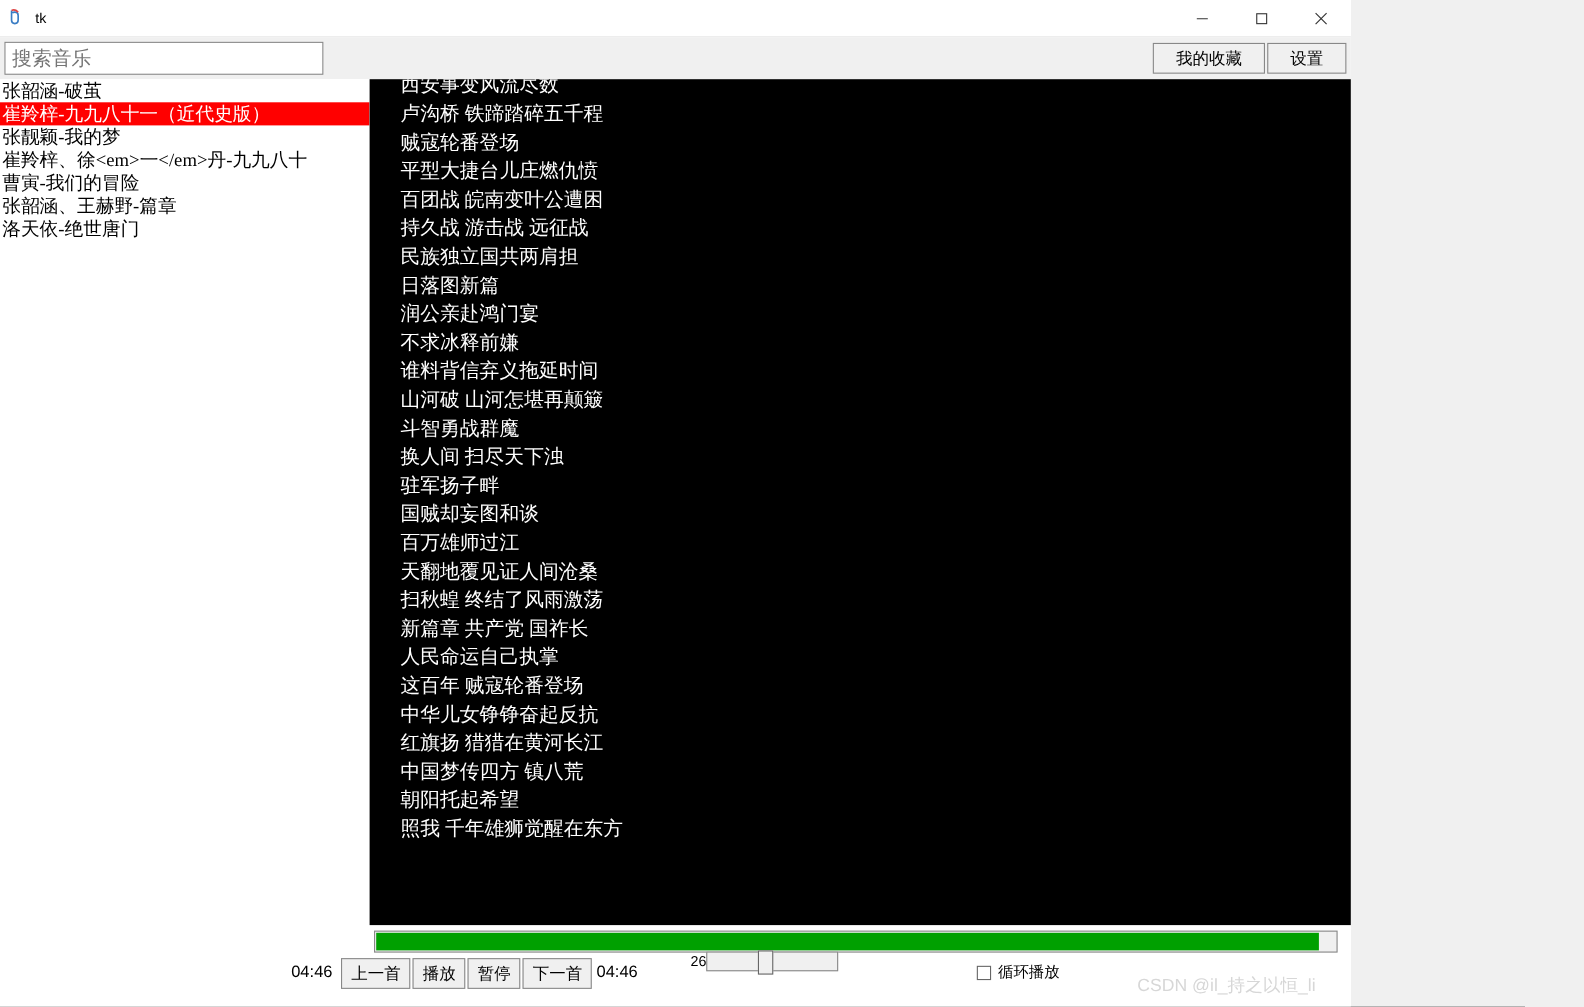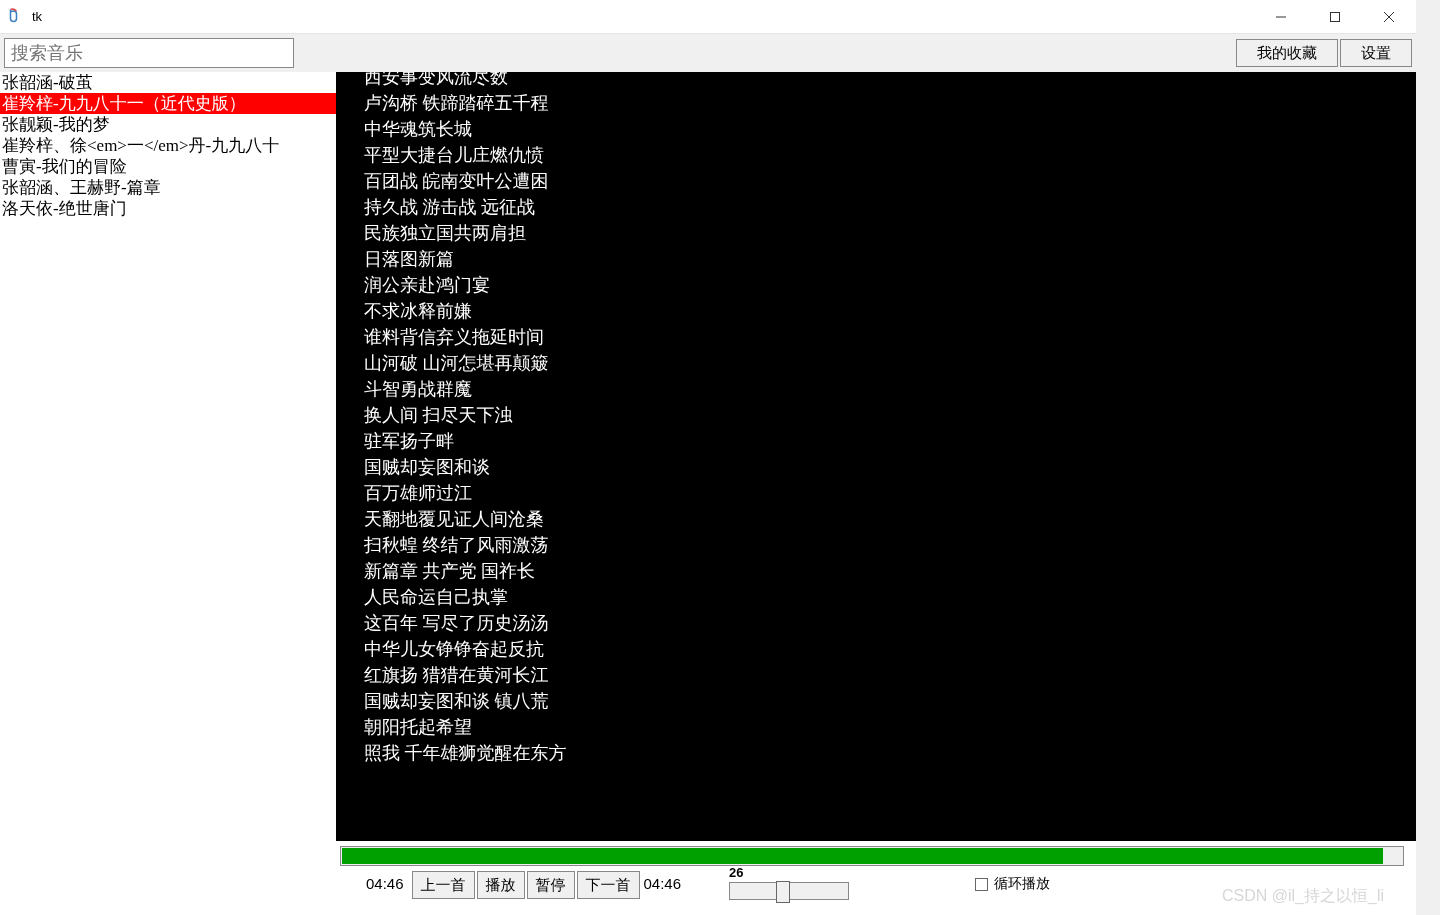--- a/index.html
+++ b/index.html
@@ -1,17 +1,17 @@
 <!DOCTYPE html>
 <html><head>
 <meta charset="utf-8">
 <style>
   * { box-sizing: border-box; }
   html, body { margin: 0; padding: 0; width: 1440px; height: 915px; font-family: "Microsoft YaHei", "SimSun", Arial, sans-serif; font-size: 14px; background: #f0f0f0; overflow: hidden; }
-  .window { width: 1416px; height: 915px; background: #fff; position: relative; display: flex; flex-direction: column; }
+  .window { width: 1228px; height: 915px; background: #fff; position: relative; display: flex; flex-direction: column; }
   .titlebar { height: 34px; background: #fff; display: flex; align-items: center; border-bottom: 1px solid #e5e5e5; }
   .titlebar-icon { width: 18px; height: 18px; margin: 0 8px 0 6px; }
   .titlebar-text { flex: 1; font-size: 13px; color: #000; }
   .win-controls { display: flex; height: 100%; }
   .win-btn { width: 54px; height: 100%; display: flex; align-items: center; justify-content: center; color: #333; }
   .win-btn svg { width: 12px; height: 12px; }
   .toolbar { height: 38px; background: #f0f0f0; display: flex; align-items: center; padding: 0 4px; }
   .search-input { flex: 0 0 290px; height: 30px; border: 1px solid #888; font-size: 18px; padding: 0 6px; font-family: "SimSun", serif; }
   .spacer { flex: 1; }
   .tb-btn { height: 28px; padding: 0 20px; background: #f0f0f0; border: 1px solid #888; font-size: 15px; margin-left: 2px; font-family: "SimSun", serif; cursor: pointer; }
@@ -21,21 +21,21 @@
   .sidebar-item.selected { background: #ff0000; color: #fff; }
   .lyrics-pane { flex: 1; background: #000; color: #fff; font-family: "SimSun", serif; font-size: 18px; line-height: 26px; padding: 4px 0 0 28px; overflow: hidden; position: relative; }
   .lyrics-pane div { white-space: nowrap; }
   .lyrics-pane .cut { margin-top: -12px; }
   .progress-row { height: 26px; display: flex; align-items: center; padding: 4px 12px 0 340px; background: #fff; }
   .progress-bar { flex: 1; height: 20px; border: 1px solid #888; background: #f0f0f0; display: flex; align-items: center; }
   .progress-fill { height: 16px; background: #00a000; margin: 0 1px; }
   .controls-row { height: 48px; display: flex; align-items: flex-start; padding: 4px 0 0 0; background: #fff; gap: 2px; justify-content: center; position: relative; }
   .time-label { font-family: Arial, sans-serif; font-size: 15px; padding: 4px 6px 0 0; }
   .ctrl-btn { height: 28px; padding: 0 8px; background: #f0f0f0; border: 1px solid #888; font-size: 15px; font-family: "SimSun", serif; cursor: pointer; }
-  .slider-wrap { display: flex; flex-direction: column; margin: -6px 40px 0 40px; font-weight: bold; }
+  .slider-wrap { display: flex; flex-direction: row; align-items: center; margin: -6px 40px 0 40px; }
   .slider-val { font-size: 13px; margin-bottom: 2px; }
   .slider { width: 120px; height: 18px; border: 1px solid #888; background: #f0f0f0; position: relative; }
   .slider-thumb { position: absolute; top: -2px; width: 14px; height: 22px; background: #f0f0f0; border: 1px solid #666; }
   .checkbox-wrap { display: flex; align-items: center; gap: 6px; margin-top: 4px; margin-left: 84px; font-family: "SimSun", serif; }
   .checkbox-box { width: 13px; height: 13px; border: 1px solid #666; background: #fff; }
   .watermark { position: absolute; right: 32px; bottom: 8px; color: #d7d7d7; font-size: 16px; pointer-events: none; font-family: Arial, sans-serif; }
 </style>
 </head>
 <body>
 
@@ -81,43 +81,43 @@
         <div class="sidebar-item selected">崔羚梓-九九八十一（近代史版）</div>
         <div class="sidebar-item">张靓颖-我的梦</div>
         <div class="sidebar-item">崔羚梓、徐&lt;em&gt;一&lt;/em&gt;丹-九九八十</div>
         <div class="sidebar-item">曹寅-我们的冒险</div>
         <div class="sidebar-item">张韶涵、王赫野-篇章</div>
         <div class="sidebar-item">洛天依-绝世唐门</div>
       </div>
     <div class="lyrics-pane" id="lyrics">
         <div class="cut">西安事变风流尽数</div>
         <div>卢沟桥 铁蹄踏碎五千程</div>
-        <div>中华魂筑长城</div>
+        <div>贼寇轮番登场</div>
         <div>平型大捷台儿庄燃仇愤</div>
         <div>百团战 皖南变叶公遭困</div>
         <div>持久战 游击战 远征战</div>
         <div>民族独立国共两肩担</div>
         <div>日落图新篇</div>
         <div>润公亲赴鸿门宴</div>
         <div>不求冰释前嫌</div>
         <div>谁料背信弃义拖延时间</div>
         <div>山河破 山河怎堪再颠簸</div>
         <div>斗智勇战群魔</div>
         <div>换人间 扫尽天下浊</div>
         <div>驻军扬子畔</div>
         <div>国贼却妄图和谈</div>
         <div>百万雄师过江</div>
         <div>天翻地覆见证人间沧桑</div>
         <div>扫秋蝗 终结了风雨激荡</div>
         <div>新篇章 共产党 国祚长</div>
         <div>人民命运自己执掌</div>
-        <div>这百年 写尽了历史汤汤</div>
+        <div>这百年 贼寇轮番登场</div>
         <div>中华儿女铮铮奋起反抗</div>
         <div>红旗扬 猎猎在黄河长江</div>
-        <div>国贼却妄图和谈 镇八荒</div>
+        <div>中国梦传四方 镇八荒</div>
         <div>朝阳托起希望</div>
         <div>照我 千年雄狮觉醒在东方</div>
       </div>
   </div>
 
   <div class="progress-row">
     <div class="progress-bar">
       <div class="progress-fill" id="progress-fill" style="width: 98%;"></div>
     </div>
   </div>

